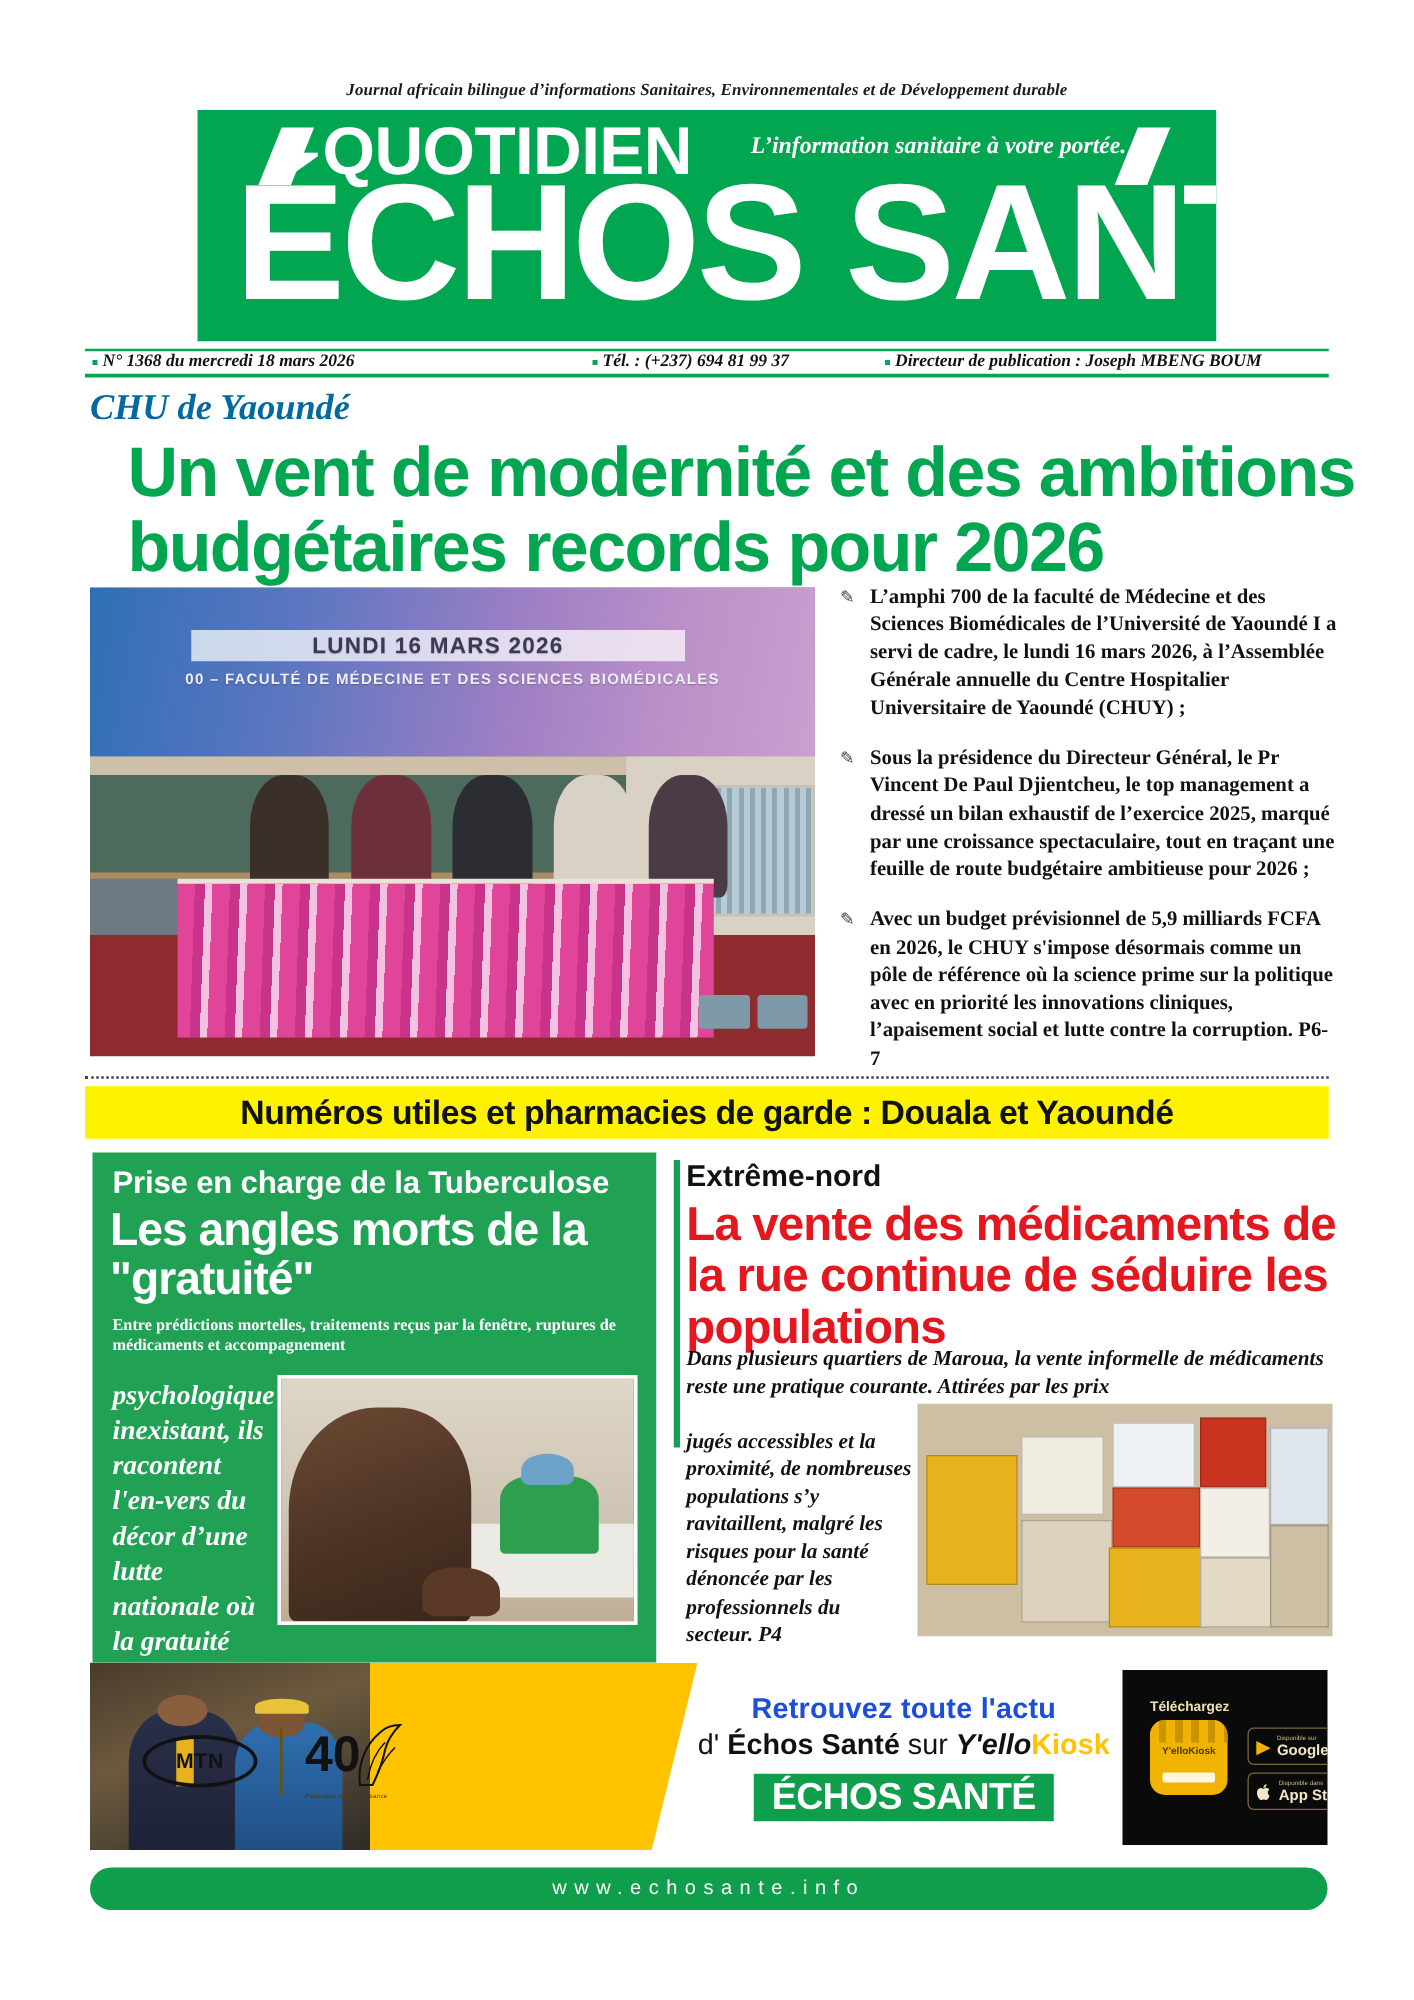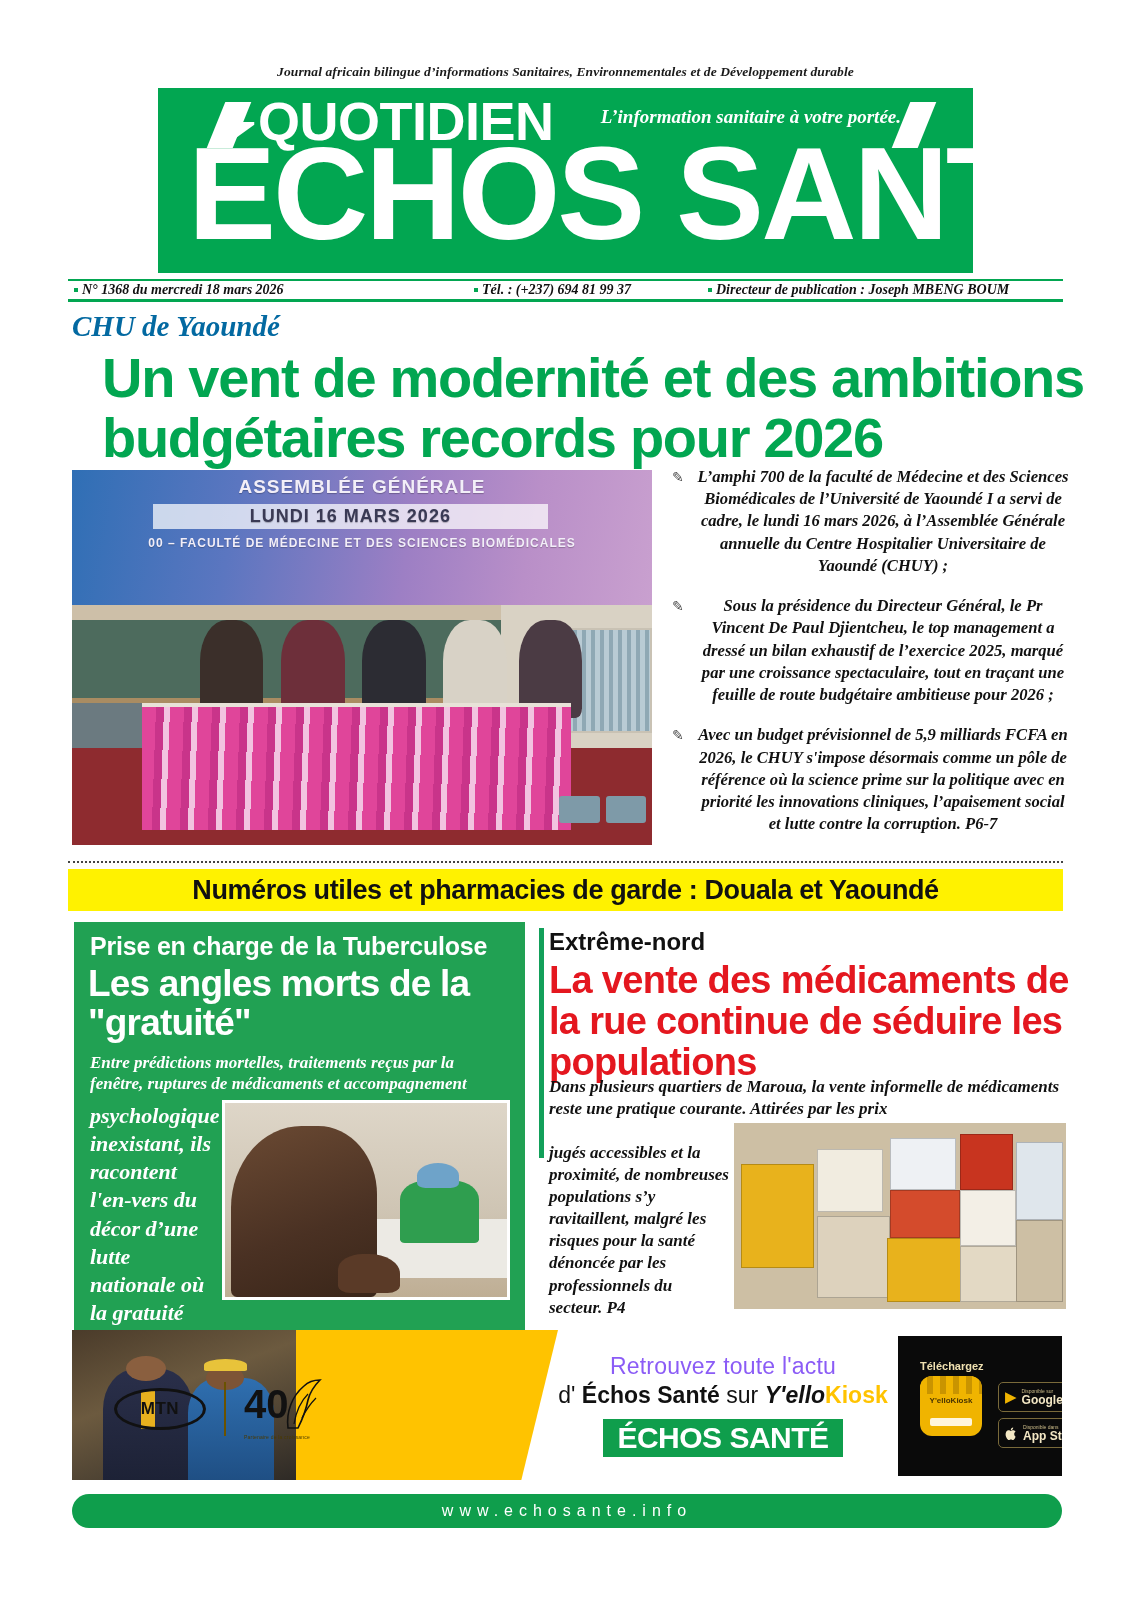--- a/index.html
+++ b/index.html
@@ -156,22 +156,22 @@
   .bullets {
     position: absolute; left: 672px; top: 466px; width: 398px;
   }
   .bullet { display: flex; margin-bottom: 18px; }
   .bullet-icon {
     flex: 0 0 24px; padding-top: 4px;
     font-size: 14px; color: #444; line-height: 1;
   }
   .bullet-text {
     font-family: "Liberation Serif", serif;
-    font-style: italic; font-weight: 700;
-    font-size: 16.6px; line-height: 1.34; color: #111; text-align: center;
+    font-weight: 700;
+    font-size: 16.6px; line-height: 1.34; color: #111;
   }
 
   
   .dotted-div {
     position: absolute; left: 68px; top: 861px; width: 995px;
     border-top: 2px dotted #444; height: 0;
   }
 
   
   .yellow-banner {
@@ -194,22 +194,22 @@
     font-weight: 700; font-size: 25px; color: #fff; letter-spacing: -.2px;
   }
   .gb-head {
     position: absolute; left: 14px; top: 42px; width: 420px;
     font-weight: 800; font-size: 37px; line-height: 1.06; color: #fff;
     letter-spacing: -.8px;
   }
   .gb-lede {
     position: absolute; left: 16px; top: 130px; width: 420px;
     font-family: "Liberation Serif", serif;
-    font-style: italic; font-weight: 700;
-    font-size: 17px; line-height: 1.25; color: #fff;
+    font-weight: 700;
+    font-size: 13px; line-height: 1.25; color: #fff;
   }
   .gb-col {
     position: absolute; left: 16px; top: 180px; width: 125px;
     font-family: "Liberation Serif", serif;
     font-style: italic; font-weight: 700;
     font-size: 22px; line-height: 1.28; color: #fff;
   }
   .gb-photo {
     position: absolute; left: 148px; top: 178px;
     width: 288px; height: 200px;
@@ -302,21 +302,21 @@
     position: absolute; left: 172px; top: 104px;
     font-size: 5px; color: #4a3a00; letter-spacing: .2px;
   }
   .mtn-bird {
     position: absolute; left: 208px; top: 48px; width: 46px; height: 52px;
   }
   .ad-center {
     position: absolute; left: 486px; top: 0; width: 330px; height: 150px;
     display: flex; flex-direction: column; align-items: center; justify-content: center;
   }
-  .ad-l1 { font-weight: 400; font-size: 23px; color: #8b5cf6; letter-spacing: .2px; }
+  .ad-l1 { font-weight: 700; font-size: 23px; color: #1d4ed8; letter-spacing: .2px; }
   .ad-l2 { font-size: 23px; color: #111; margin-top: 2px; white-space: nowrap; }
   .ad-l2 b { font-weight: 800; }
   .ad-l2 .yello { font-weight: 800; font-style: italic; }
   .ad-l2 .kiosk { font-weight: 800; color: #ffc300; }
   .ad-logo {
     margin-top: 10px; background: #0f9e4c; color: #fff;
     font-weight: 800; font-size: 30px; padding: 2px 14px; letter-spacing: -.5px;
   }
   .ad-black {
     position: absolute; left: 826px; top: 6px; width: 216px; height: 140px;
@@ -391,21 +391,20 @@
 
   <div class="kicker">CHU de Yaoundé</div>
   <div class="lead-head">Un vent de modernité et des ambitions budgétaires records pour 2026</div>
 
   <div class="lead-photo">
     <div class="lp-wallband"></div>
     <div class="lp-board"></div>
     <div class="lp-wall"></div>
     <div class="lp-window"></div>
     <div class="lp-banner">
-      <div class="lp-banner-txt lp-b1">ASSEMBLÉE GÉNÉRALE</div>
       <div class="lp-banner-txt lp-b2">LUNDI 16 MARS 2026</div>
       <div class="lp-banner-txt lp-b3">00 – FACULTÉ DE MÉDECINE ET DES SCIENCES BIOMÉDICALES</div>
     </div>
     <div class="lp-floor"></div>
     <div class="lp-person" style="left:22%;background:#3b2f2a;"></div>
     <div class="lp-person" style="left:36%;background:#6d2f3a;"></div>
     <div class="lp-person" style="left:50%;background:#2c2c33;"></div>
     <div class="lp-person" style="left:64%;background:#d8d2c6;"></div>
     <div class="lp-person" style="left:77%;background:#4b3b44;"></div>
     <div class="lp-table"></div>

